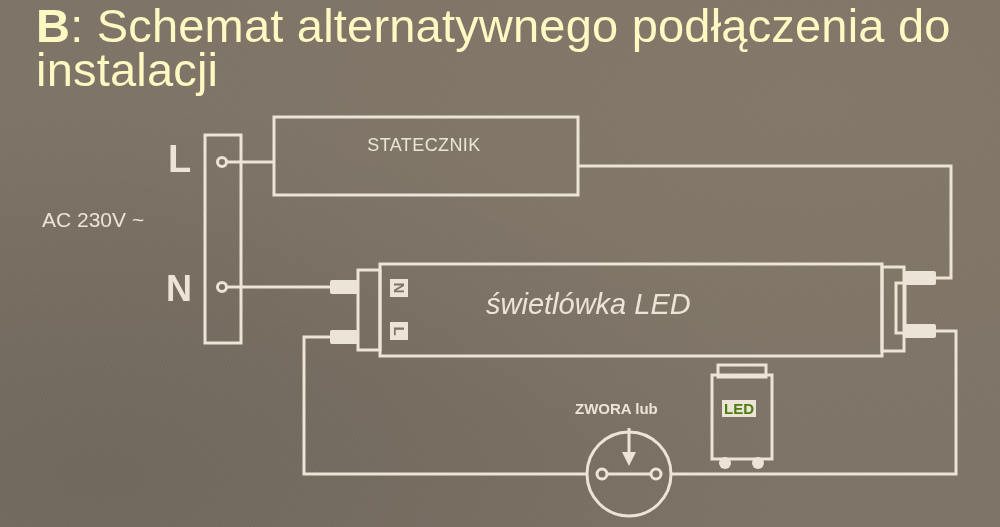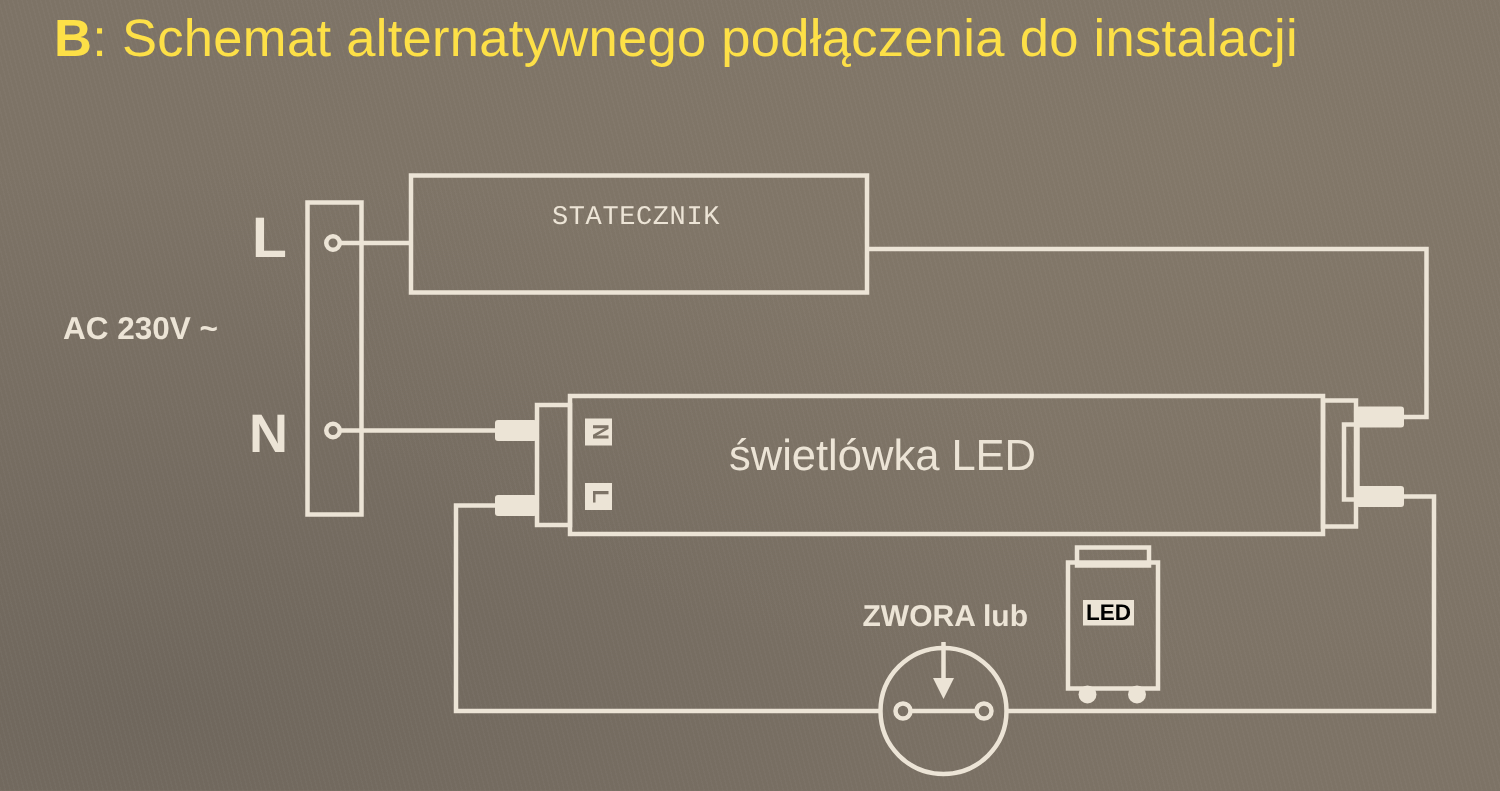--- a/index.html
+++ b/index.html
@@ -9,43 +9,43 @@
       background-image:
         repeating-linear-gradient(75deg, rgba(255,255,255,0.025) 0 1px, transparent 1px 3px),
         radial-gradient(ellipse at 80% 20%, rgba(140,128,110,0.35), transparent 60%),
         radial-gradient(ellipse at 10% 90%, rgba(90,84,78,0.4), transparent 55%);
       position: relative;
       font-family: "Liberation Sans", sans-serif;
       color: #ece4d6;
     }
     .title {
       position: absolute; left: 36px; top: 4px;
-      font-size: 35px; line-height: 44px; letter-spacing: 0.2px;
-      color: #fde047;
+      font-size: 47px; line-height: 44px; letter-spacing: 0.2px;
+      color: #fef9c3;
     }
     .title .b { font-weight: bold; }
     .title .line2 { padding-left: 52px; display: block; }
     svg.diagram { position: absolute; left: 0; top: 0; }
     .lbl { position: absolute; color: #ece4d6; white-space: nowrap; }
     .lbl-L { left: 168px; top: 138px; font-size: 38px; font-weight: bold; }
     .lbl-N { left: 166px; top: 268px; font-size: 36px; font-weight: bold; }
-    .lbl-ac { left: 42px; top: 208px; font-size: 21px; font-weight: bold; }
+    .lbl-ac { left: 42px; top: 208px; font-size: 21px; font-weight: normal; }
     .ballast {
       position: absolute; left: 274px; top: 128px; width: 300px; height: 60px;
       text-align: center; font-size: 18px; line-height: 22px; letter-spacing: 0.4px;
     }
-    .ballast .l1 { display: block; margin-top: 6px; font-family: Liberation Mono, monospace; }
-    .tube-label { position: absolute; left: 486px; top: 288px; font-size: 29px; }
+    .ballast .l1 { display: block; margin-top: 6px; }
+    .tube-label { position: absolute; left: 486px; top: 288px; font-size: 29px; font-style: italic; }
     .pin { position: absolute; width: 18px; height: 18px; background: #ece4d6;
            color: #7d7366; font-weight: bold; font-size: 15px; line-height: 18px; text-align: center; }
     .pin-n { left: 390px; top: 279px; transform: rotate(90deg); }
     .pin-l { left: 390px; top: 322px; transform: rotate(90deg); }
-    .zwora { position: absolute; left: 575px; top: 400px; font-size: 20px; font-weight: bold; }
+    .zwora { position: absolute; left: 575px; top: 400px; font-size: 15px; font-weight: bold; }
     .led-badge { position: absolute; left: 722px; top: 400px; font-size: 15px; font-weight: bold;
-                 background: #ece4d6; color: #000000; padding: 0 2px; line-height: 17px; }
+                 background: #ece4d6; color: #4d7c0f; padding: 0 2px; line-height: 17px; }
   </style>
 </head>
 <body>
 
 <div class="title">
   <span class="b">B</span><span>: Schemat alternatywnego podłączenia do instalacji</span>
 </div>
 
 <svg class="diagram" width="1000" height="527" viewBox="0 0 1000 527">
   <g fill="none" stroke="#ece4d6" stroke-width="3" stroke-linejoin="miter">

